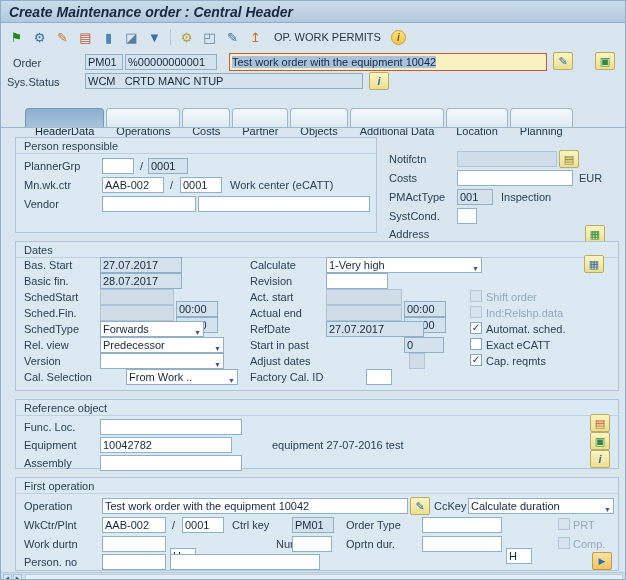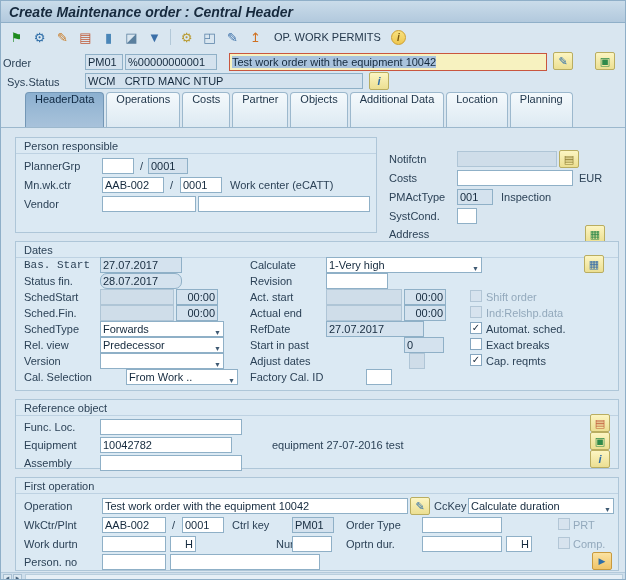--- a/index.html
+++ b/index.html
@@ -20,33 +20,33 @@
   .infocirc { width:15px; height:15px; border-radius:50%; background:linear-gradient(#f8e17e,#eec751);
     border:1px solid #cf9f2e; color:#7c5a10; font-weight:bold; font-size:10px; font-style:italic;
     display:flex; align-items:center; justify-content:center; }
 
   .lbl { position:absolute; font-size:11px; color:#2c4257; white-space:nowrap; }
   .lbl.dim { color:#93a9bc; }
   .fld { position:absolute; height:16px; background:#fff; border:1px solid #8fb0c7;
     font-size:11px; line-height:13px; padding:1px 2px 0; color:#14293d; white-space:pre; overflow:hidden; }
   .fld.ro { background:#d4e2ee; }
   .fld.dis { background:#cfdde9; border-color:#afc5d6; }
-  .fld.ctr { text-align:right; }
+  .fld.ctr { text-align:left;margin-top:12px; }
   .fld.yellow { background:#f7f2c0; border:1px solid #c9563f; height:18px; line-height:15px; }
   .sel { background:#a9c3dd; }
   .dd { padding-right:14px; }
   .dd::after { content:"▼"; position:absolute; right:2px; top:4px; font-size:7px; color:#3f5a73; }
 
   .ybtn { position:absolute; width:20px; height:18px;
     background:linear-gradient(#fcf5c2,#ecdf92); border:1px solid #b9ad61; border-radius:2px;
     display:flex; align-items:center; justify-content:center; font-size:11px; line-height:1; }
   .ybtn i { font-style:normal; }
 
   .tabs { position:absolute; left:24px; top:106px; height:21px; display:flex; align-items:flex-end; }
-  .tab { height:36px; padding:0 9px 0; font-size:11px; color:#21374c; white-space:nowrap;
+  .tab { height:20px; padding:16px 9px 0; font-size:11px; color:#21374c; white-space:nowrap;
     background:linear-gradient(#f4f9fc,#dce9f2); border:1px solid #9cb8cd; border-bottom:none;
     margin-right:2px; border-radius:4px 4px 0 0; }
   .tab.active { background:linear-gradient(#8cb0d0,#a9c3db); border-color:#7397b6; color:#0e2740; }
   .panel-top { position:absolute; top:126px; left:0; width:100%; height:1px; background:#9cb8cd; }
 
   .grp { position:absolute; border:1px solid #aec6d8; background:#dbe9f3; }
   .grp-title { position:absolute; left:8px; top:2px; font-size:11px; color:#2c4257; }
   .grp-hr { position:absolute; left:0; top:15px; width:100%; height:1px; background:#bed2e2; }
 
   .chk { position:absolute; width:12px; height:12px; background:#fff; border:1px solid #86a6bf;
@@ -96,21 +96,21 @@
     <span class="tbtn">
         <i style="color:#3a6fa8">✎</i>
       </span>
     <span class="tbtn">
         <i style="color:#d07020">↥</i>
       </span>
     <span class="tb-label">OP. WORK PERMITS</span>
     <span class="infocirc">i</span>
   </div>
 
-  <span class="lbl" style="left:2px; top:56px;">Order</span>
+  <span class="lbl" style="left:12px; top:56px;">Order</span>
   <span class="fld ro" style="left:84px; top:53px; width:38px;">PM01</span>
   <span class="fld ro" style="left:124px; top:53px; width:92px;">%00000000001</span>
   <span class="fld yellow" style="left:228px; top:52px; width:318px;"><span class="sel">Test work order with the equipment 10042</span></span>
   <span class="ybtn" style="left:552px; top:51px;">
       <i style="color:#2f6ea8">✎</i>
     </span>
   <span class="ybtn" style="left:594px; top:51px;">
       <i style="color:#2f8a4a">▣</i>
     </span>
 
@@ -170,32 +170,32 @@
 
   <span class="lbl" style="left:388px; top:227px;">Address</span>
   <span class="ybtn" style="left:584px; top:224px;">
       <i style="color:#2f8a4a">▦</i>
     </span>
 
   <div class="grp" style="left:14px; top:240px; width:604px; height:150px;">
     <span class="grp-title">Dates</span>
     <div class="grp-hr"></div>
 
-    <span class="lbl" style="left:8px; top:17px;font-family:Liberation Mono, monospace;">Bas. Start</span>
+    <span class="lbl" style="left:8px; top:17px;">Bas. Start</span>
     <span class="fld ro" style="left:84px; top:15px; width:82px;">27.07.2017</span>
-    <span class="lbl" style="left:8px; top:33px;">Status fin.</span>
-    <span class="fld ro" style="left:84px; top:31px; width:82px;border-radius:7px;">28.07.2017</span>
+    <span class="lbl" style="left:8px; top:33px;">Basic fin.</span>
+    <span class="fld ro" style="left:84px; top:31px; width:82px;">28.07.2017</span>
     <span class="lbl" style="left:8px; top:49px;">SchedStart</span>
     <span class="fld dis" style="left:84px; top:47px; width:74px;"></span>
     <span class="fld ro ctr" style="left:160px; top:47px; width:42px;">00:00</span>
     <span class="lbl" style="left:8px; top:65px;">Sched.Fin.</span>
     <span class="fld dis" style="left:84px; top:63px; width:74px;"></span>
     <span class="fld ro ctr" style="left:160px; top:63px; width:42px;">00:00</span>
     <span class="lbl" style="left:8px; top:81px;">SchedType</span>
-    <span class="fld dd" style="left:84px; top:79px; width:124px;">Forwards</span>
+    <span class="fld dd" style="left:84px; top:79px; width:104px;">Forwards</span>
     <span class="lbl" style="left:8px; top:97px;">Rel. view</span>
     <span class="fld dd" style="left:84px; top:95px; width:124px;">Predecessor</span>
     <span class="lbl" style="left:8px; top:113px;">Version</span>
     <span class="fld dd" style="left:84px; top:111px; width:124px;"></span>
     <span class="lbl" style="left:8px; top:129px;">Cal. Selection</span>
     <span class="fld dd" style="left:110px; top:127px; width:112px;">From Work ..</span>
 
     <span class="lbl" style="left:234px; top:17px;">Calculate</span>
     <span class="fld dd" style="left:310px; top:15px; width:156px;">1-Very high</span>
     <span class="ybtn" style="left:568px; top:13px;">
@@ -218,21 +218,21 @@
     <span class="lbl" style="left:234px; top:129px;">Factory Cal. ID</span>
     <span class="fld" style="left:350px; top:127px; width:26px;"></span>
 
     <span class="chk dis" style="left:454px; top:48px;"></span>
     <span class="lbl dim" style="left:470px; top:49px;">Shift order</span>
     <span class="chk dis" style="left:454px; top:64px;"></span>
     <span class="lbl dim" style="left:470px; top:65px;">Ind:Relshp.data</span>
     <span class="chk" style="left:454px; top:80px;">✓</span>
     <span class="lbl" style="left:470px; top:81px;">Automat. sched.</span>
     <span class="chk" style="left:454px; top:96px;"></span>
-    <span class="lbl" style="left:470px; top:97px;">Exact breaks</span>
+    <span class="lbl" style="left:470px; top:97px;">Exact eCATT</span>
     <span class="chk" style="left:454px; top:112px;">✓</span>
     <span class="lbl" style="left:470px; top:113px;">Cap. reqmts</span>
   </div>
 
   <div class="grp" style="left:14px; top:398px; width:604px; height:70px;">
     <span class="grp-title">Reference object</span>
     <div class="grp-hr"></div>
     <span class="lbl" style="left:8px; top:21px;">Func. Loc.</span>
     <span class="fld" style="left:84px; top:19px; width:142px;"></span>
     <span class="lbl" style="left:8px; top:39px;">Equipment</span>

